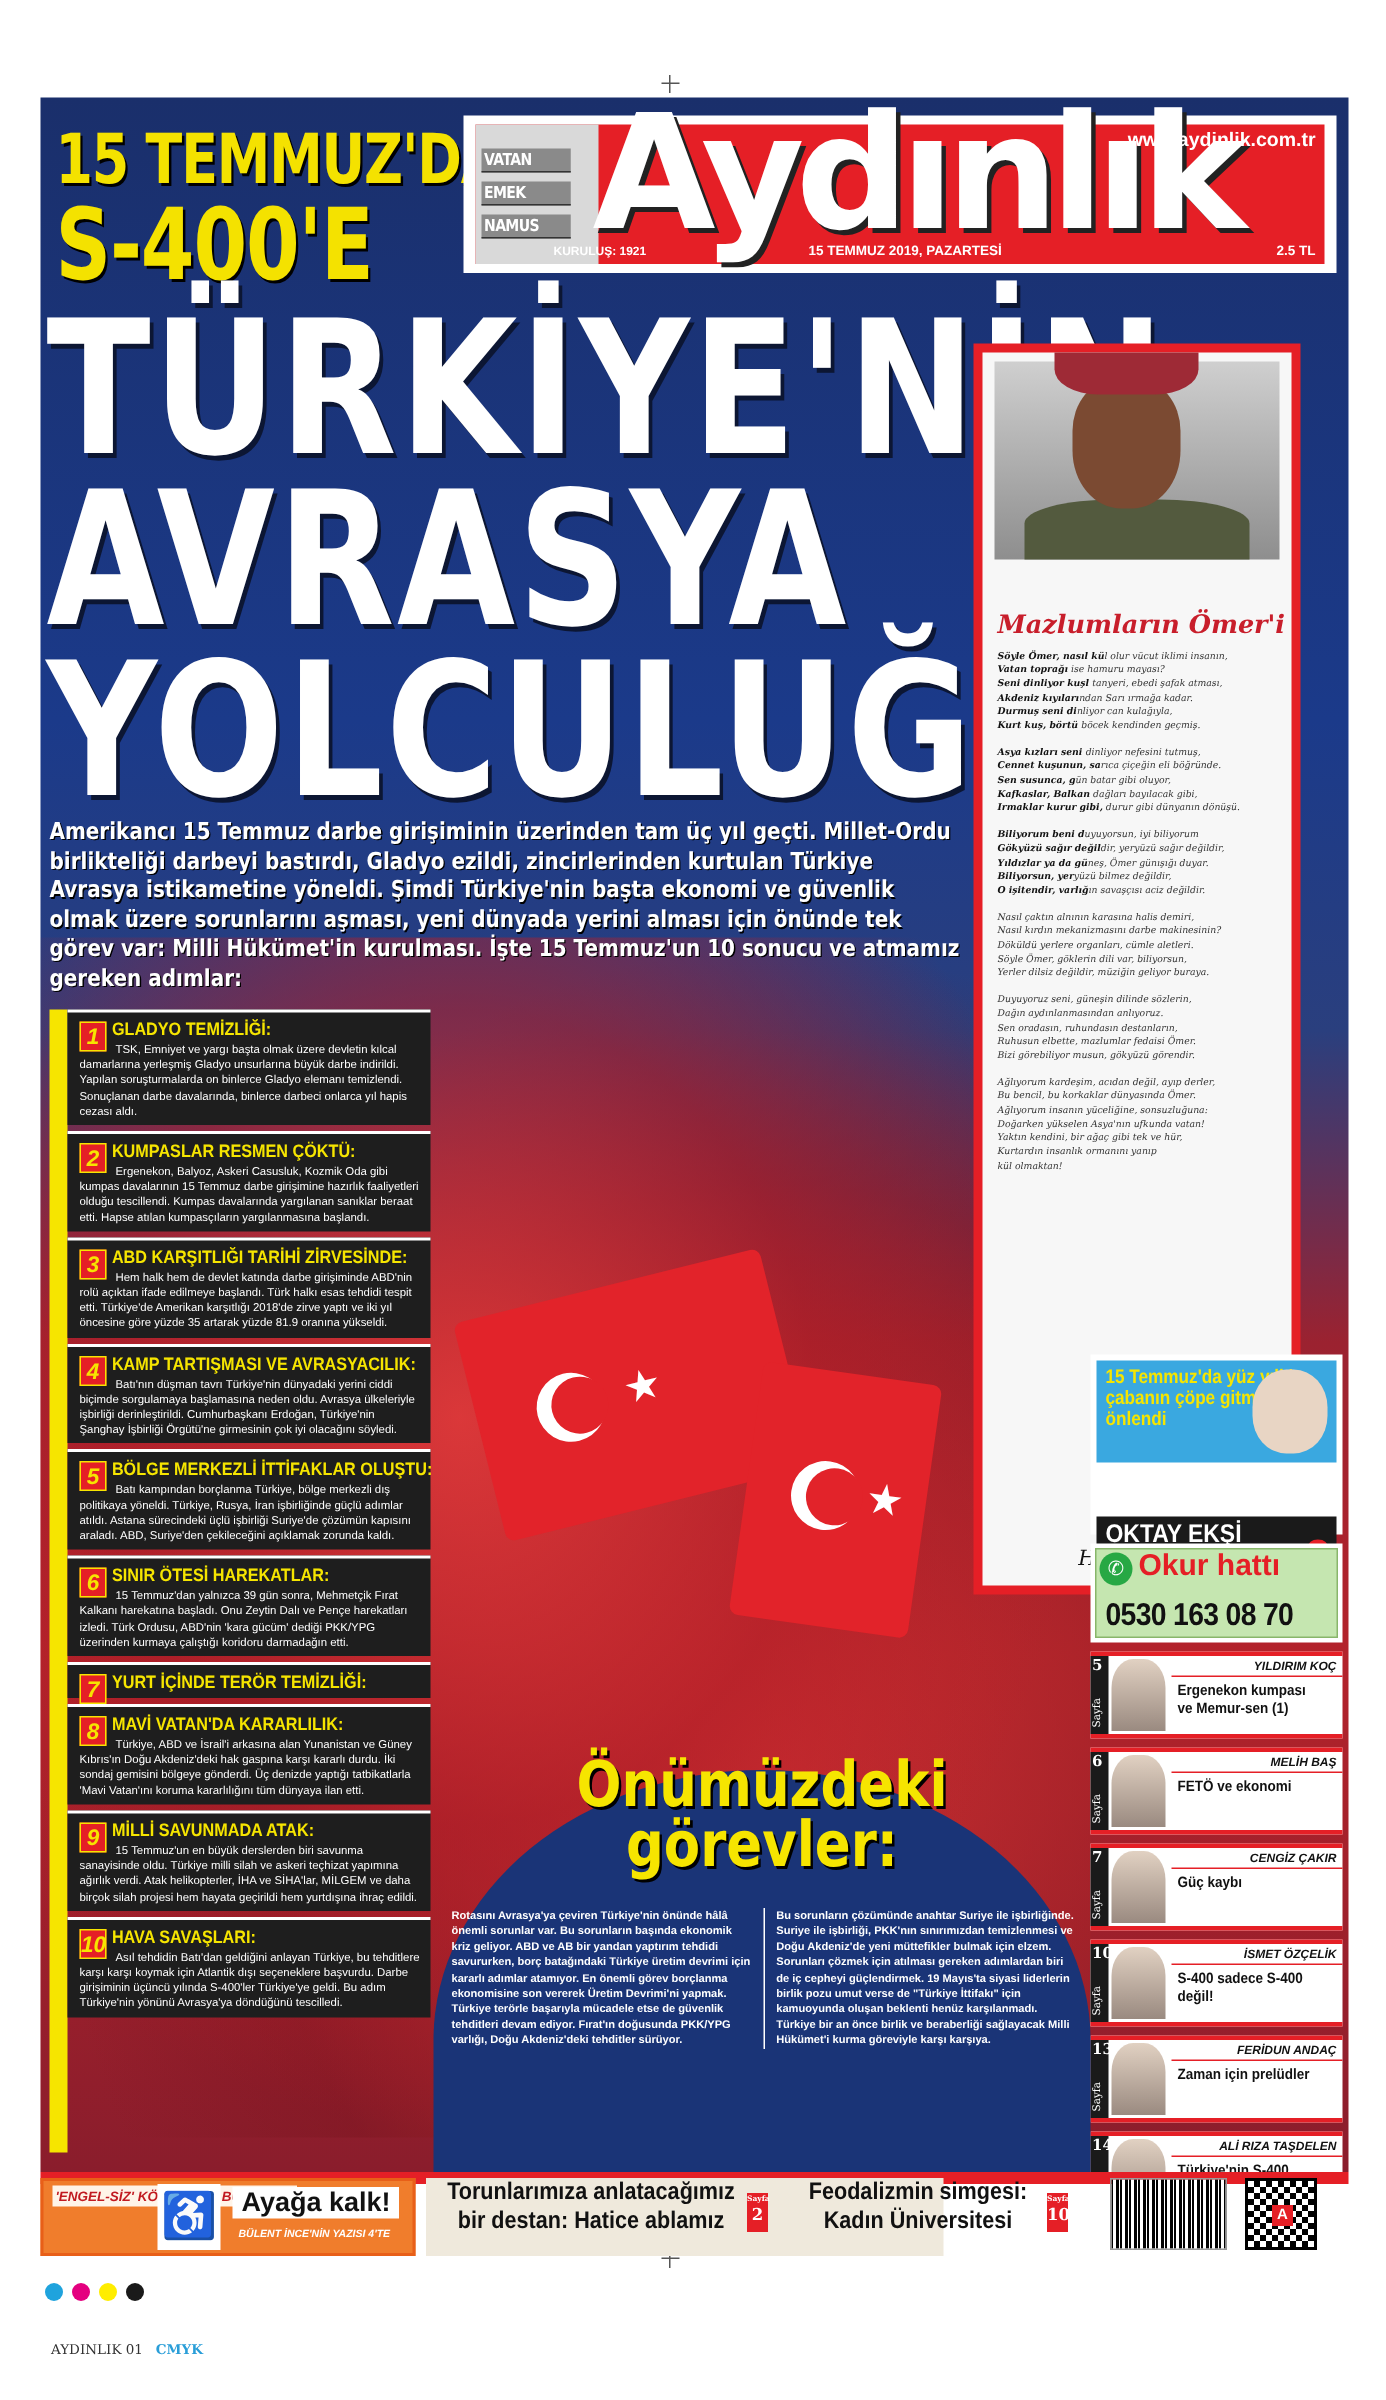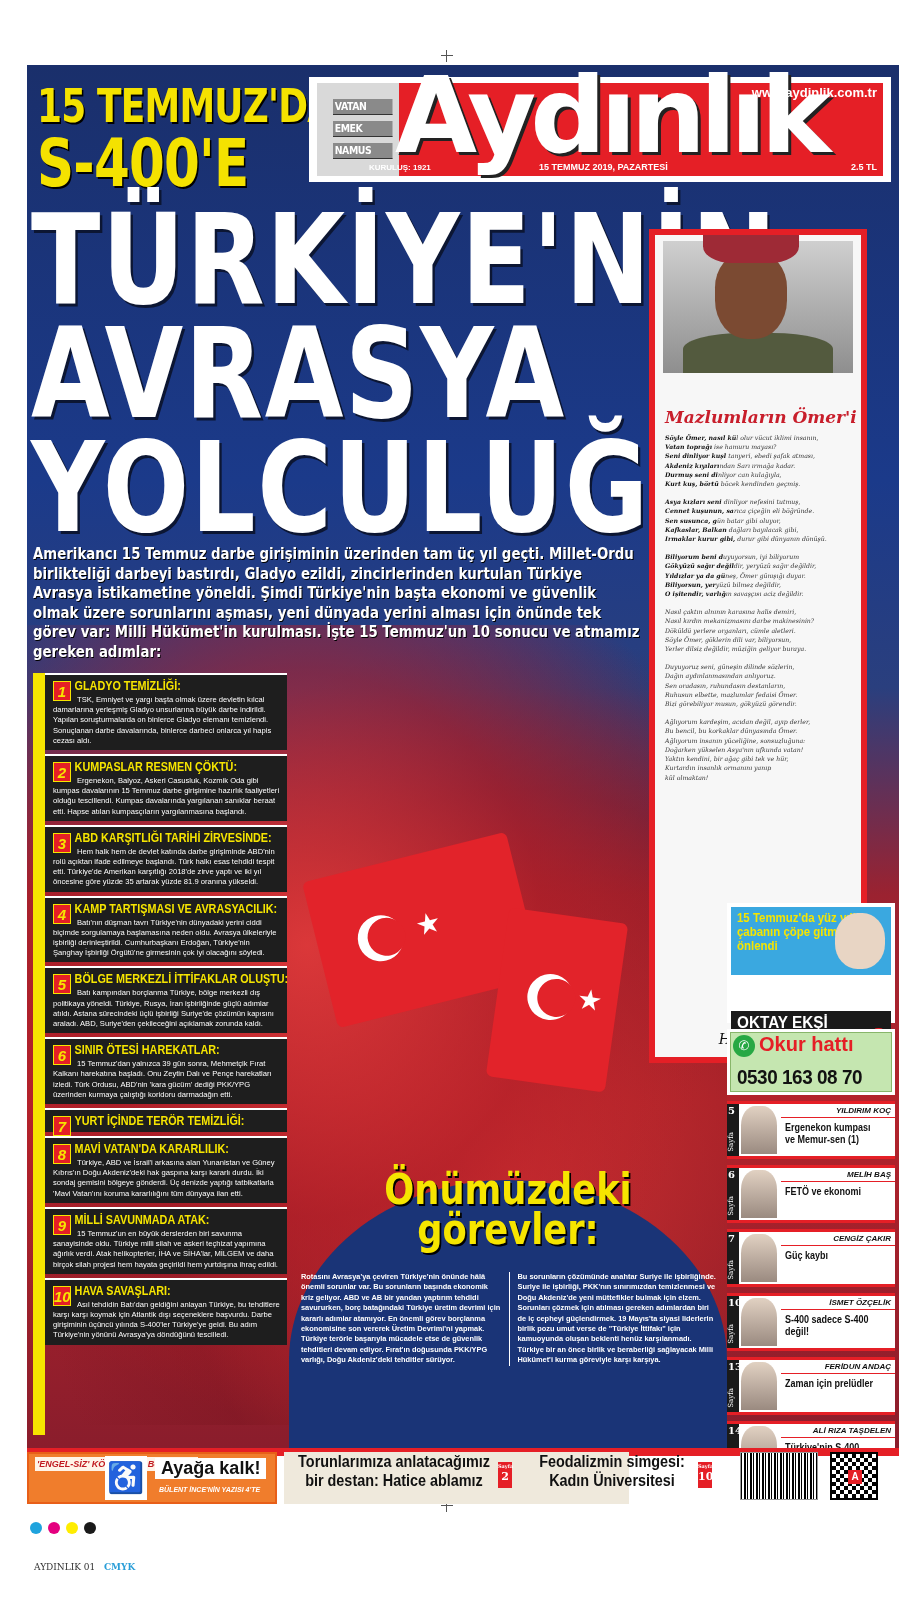--- a/index.html
+++ b/index.html
@@ -24,21 +24,21 @@
   .flag .star { position: absolute; color: #fff; font-size: 28px; }
 
   .kicker { position: absolute; left: 10px; top: 18px; color: #f4e200; font-family: "DejaVu Sans", sans-serif; font-weight: 700;
     text-shadow: 2px 2px 0 #000; transform: scaleX(0.78); transform-origin: left top; line-height: 1; }
   .kicker .l1 { font-size: 46px; display: block; letter-spacing: -1px; }
   .kicker .l2 { font-size: 66px; display: block; letter-spacing: -1px; margin-top: 2px; }
 
   .masthead { position: absolute; left: 282px; top: 12px; width: 582px; height: 105px; background: #fff; padding: 6px 8px; }
   .masthead .band { position: absolute; left: 8px; top: 6px; right: 8px; height: 93px; background: #e51f26; }
   .masthead .grey { position: absolute; left: 8px; top: 6px; width: 82px; height: 93px; background: #d9d9d9; }
-  .masthead .slogans { position: absolute; left: 24px; top: 22px; width: 70px; }
+  .masthead .slogans { position: absolute; left: 12px; top: 22px; width: 70px; }
   .masthead .slogans span { display: block; color: #fff; background: #8a8a8a; font-family: "DejaVu Sans", sans-serif; font-weight: 700; font-size: 11px;
     margin-bottom: 6px; padding: 1px 2px; letter-spacing: -0.5px; transform: scaleX(0.85); transform-origin: left; border-bottom: 1px solid #333; }
   .masthead .logo { position: absolute; left: 86px; top: -14px; color: #fff; font-family: "DejaVu Sans", sans-serif; font-weight: 700;
     font-size: 106px; letter-spacing: -6px; text-shadow: 3px 3px 0 #222; line-height: 1; }
   .masthead .url { position: absolute; right: 14px; top: 8px; color: #fff; font-size: 13px; font-weight: 700; }
   .masthead .founded { position: absolute; left: 60px; bottom: 10px; color: #fff; font-size: 8px; font-weight: 700; }
   .masthead .date { position: absolute; left: 230px; bottom: 10px; color: #fff; font-size: 9px; font-weight: 700; }
   .masthead .price { position: absolute; right: 14px; bottom: 10px; color: #fff; font-size: 9px; font-weight: 700; }
 
   .headline { position: absolute; left: 4px; top: 138px; color: #fff; font-family: "DejaVu Sans", sans-serif; font-weight: 700;

